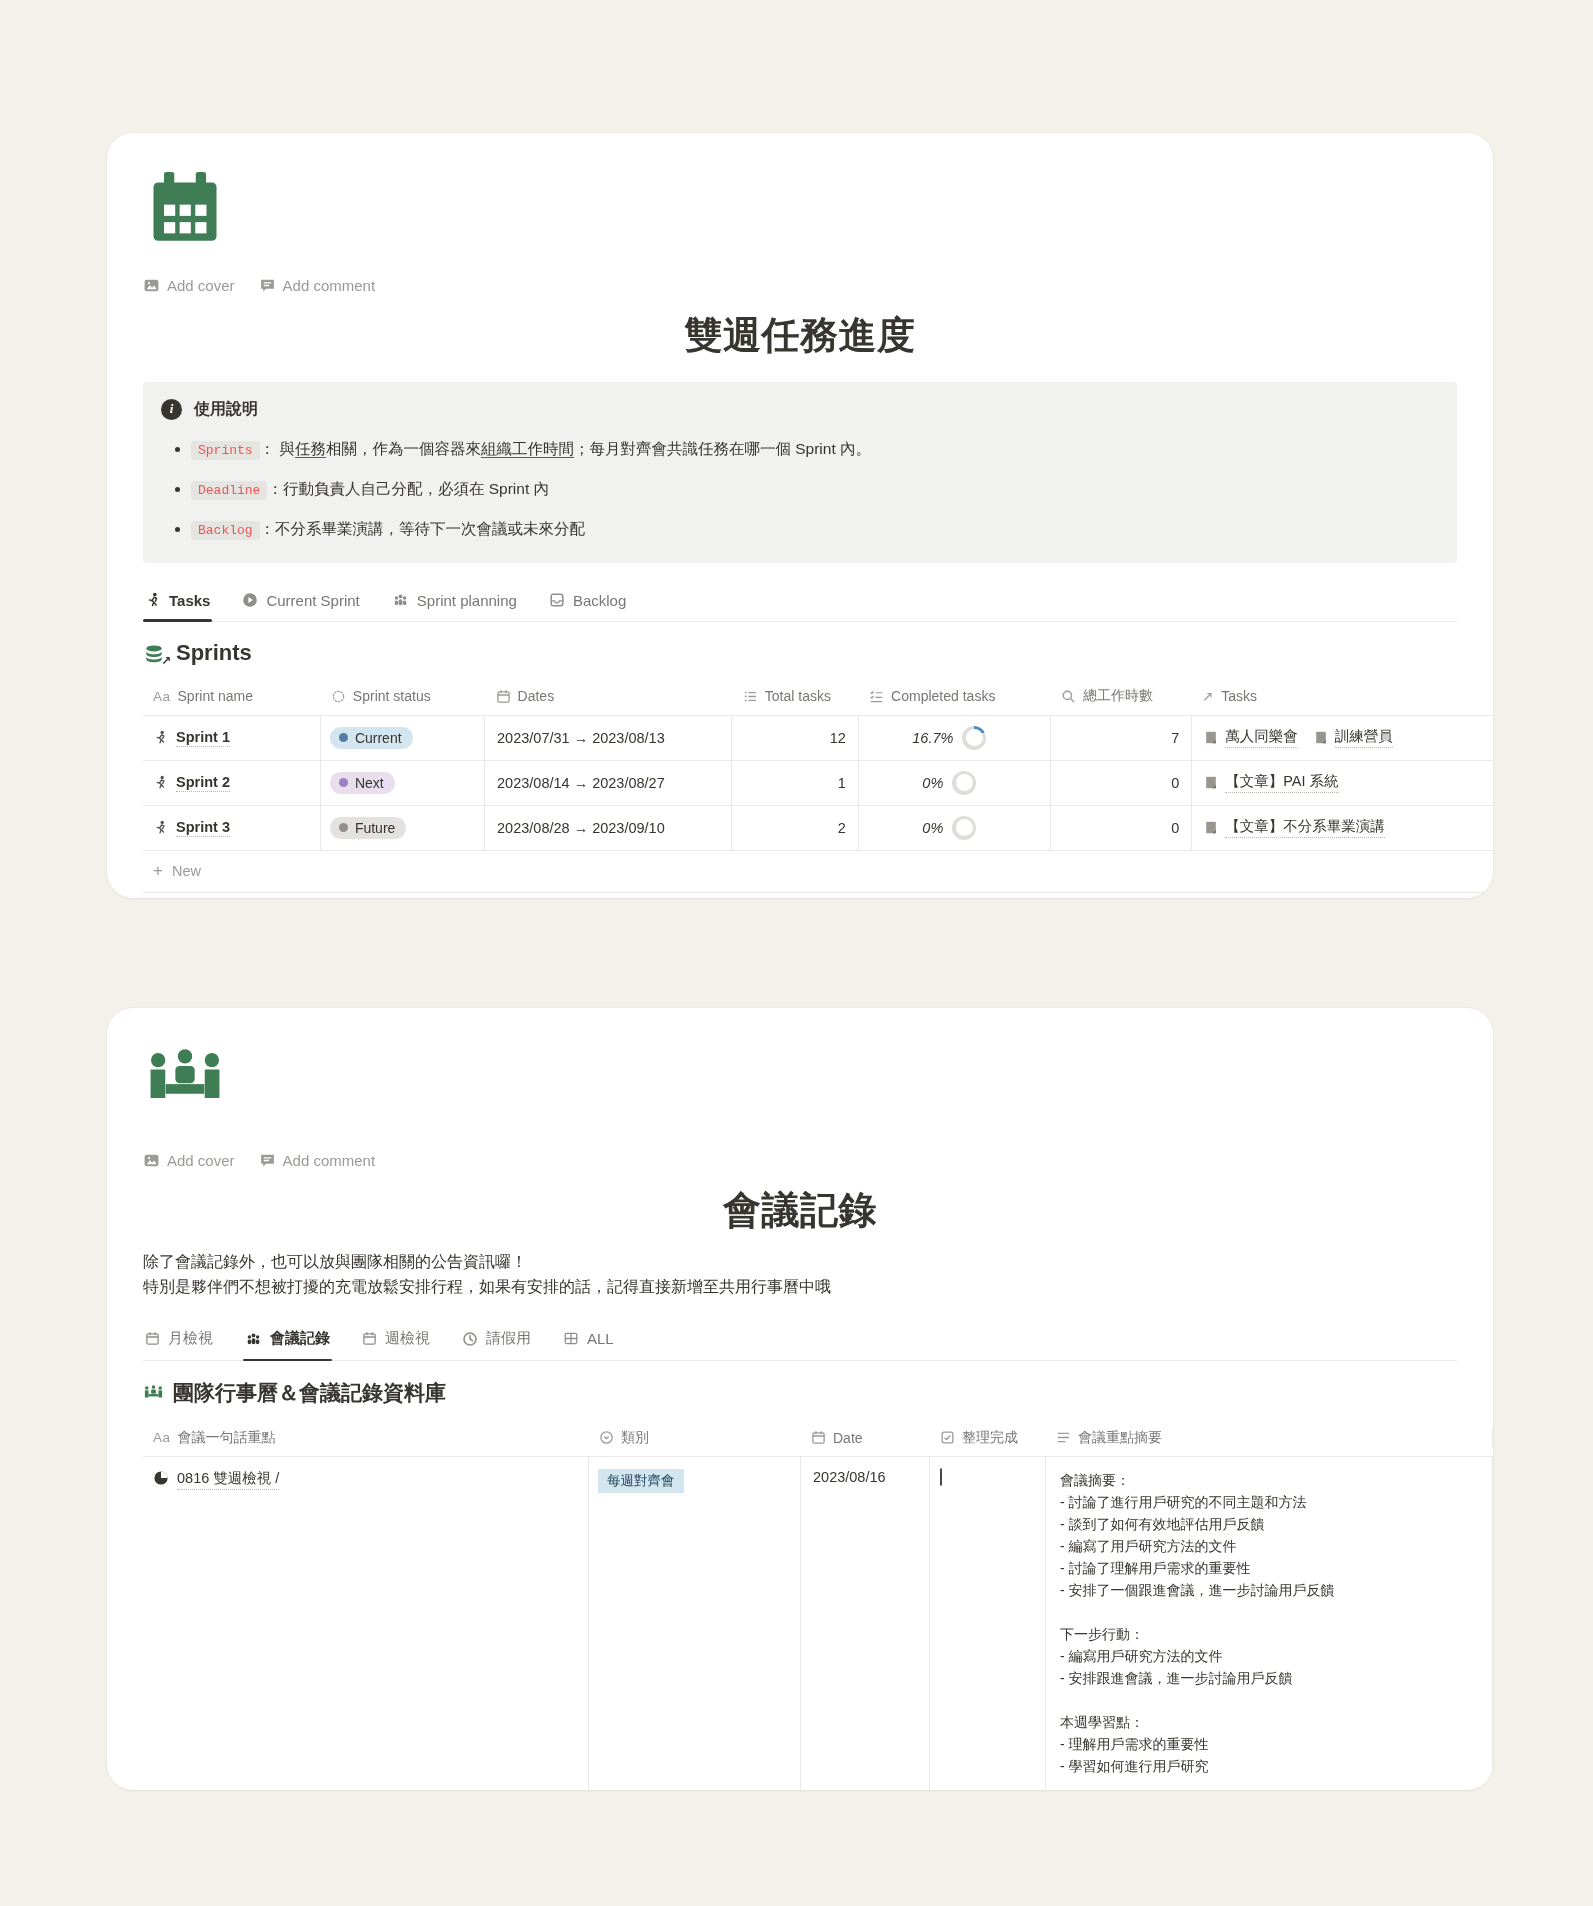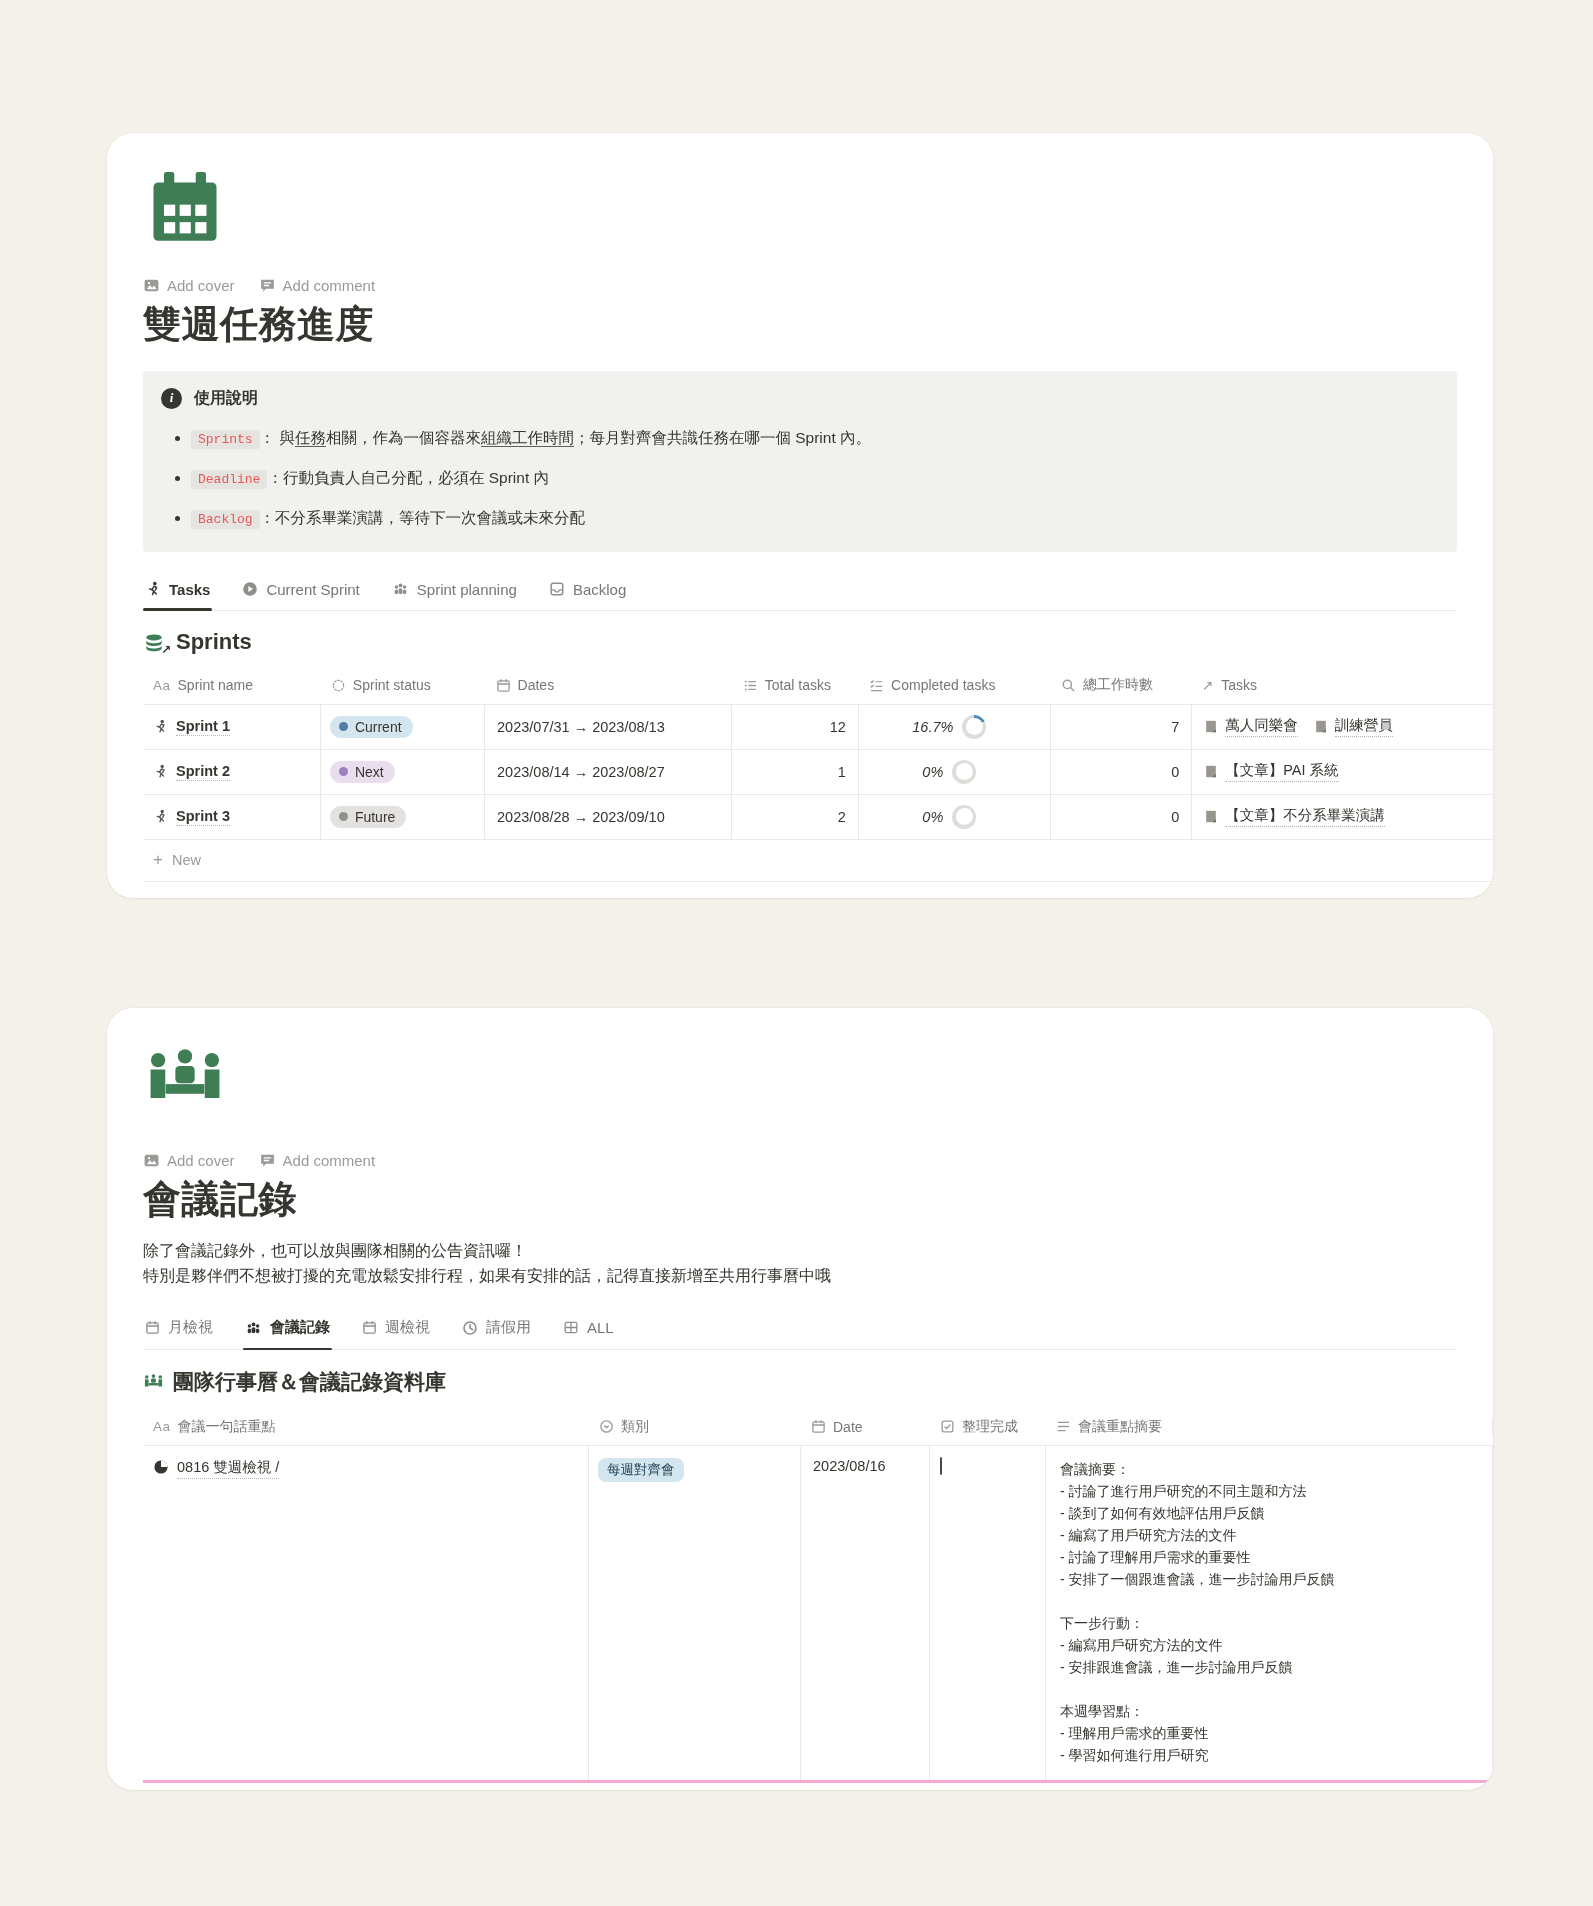--- a/index.html
+++ b/index.html
@@ -17,21 +17,21 @@
     box-shadow:0 1px 3px rgba(0,0,0,0.05), 0 0 0 1px rgba(0,0,0,0.02);
   }
   .card1 { margin-top:133px; height:765px; }
   .card2 { margin-top:110px; height:782px; }
   .pad { padding:32px 36px 0 36px; }
 
   
   .big-icon { width:84px; height:84px; display:block; }
   .add-row { margin-top:28px; display:flex; align-items:center; gap:24px; color:#9B9A97; font-size:15px; }
   .add-btn { display:flex; gap:7px; cursor:pointer; }
-  .page-title { font-size:38px; font-weight:700; margin-top:7px; line-height:1.25; letter-spacing:.5px; }
+  .page-title { font-size:38px; font-weight:700; margin-top:18px; line-height:1.25; letter-spacing:.5px;text-align:center; }
 
   
   .callout { margin-top:22px; background:#F1F1EF; border-radius:4px; padding:17px 18px 20px 18px; }
   .callout-head { display:flex; align-items:center; gap:12px; font-size:16px; font-weight:700; }
   .info-badge { width:21px; height:21px; border-radius:50%; background:#37352F; color:#FFFFFF;
     font-size:13px; font-weight:700; display:flex; align-items:center; justify-content:center;
     font-family:"Liberation Serif","DejaVu Serif",serif; font-style:italic; }
   .callout ul { margin:16px 0 0 14px; padding-left:16px; }
   .callout li { margin-top:13px; font-size:15.5px; line-height:25px; }
   .callout li::marker { color:#37352F; }
@@ -85,21 +85,21 @@
   .new-row { display:flex; align-items:center; gap:9px; height:42px; color:#9B9A97; font-size:14.5px;
              padding-left:10px; border-bottom:1px solid #E9E9E7; margin-right:-36px; cursor:pointer; }
 
   
   .desc { margin-top:14px; font-size:16px; line-height:1.62; white-space:pre-line; }
   .tbl2 { width:1350px; }
   .x1 { width:446px; } .x2 { width:212px; } .x3 { width:129px; } .x4 { width:116px; }
   .x5 { width:447px; border-right:1px solid #E9E9E7; }
   .trow2 { display:flex; align-items:stretch; border-bottom:3px solid #f9a8d4; font-size:14.5px; }
   .td2 { border-right:1px solid #E9E9E7; padding-top:12px; overflow:hidden; }
-  .cat-tag { display:inline-block; border-radius:8px; padding:3px 9px; font-size:13.5px; color:#1c3d52; margin-left:9px; }
+  .cat-tag { display:inline-block; border-radius:0; padding:3px 9px; font-size:13.5px; color:#1c3d52; margin-left:9px; }
   .cbox { width:19px; height:19px; border:1.7px solid #4a4843; border-radius:2px; margin-left:10px; cursor:pointer; }
   .summary { font-size:14px; line-height:22px; padding:0 14px 14px 14px; white-space:pre-line; color:#37352F; }
   .nm2 { display:flex; gap:8px; padding-left:10px; font-weight:500; align-items:flex-start; }
   .nm2 svg { margin-top:1px; flex:0 0 auto; }
 
   svg { display:inline-block; vertical-align:middle; }
   .g-icon { color:#3F7E55; }
 </style>
 </head>
 <body>

